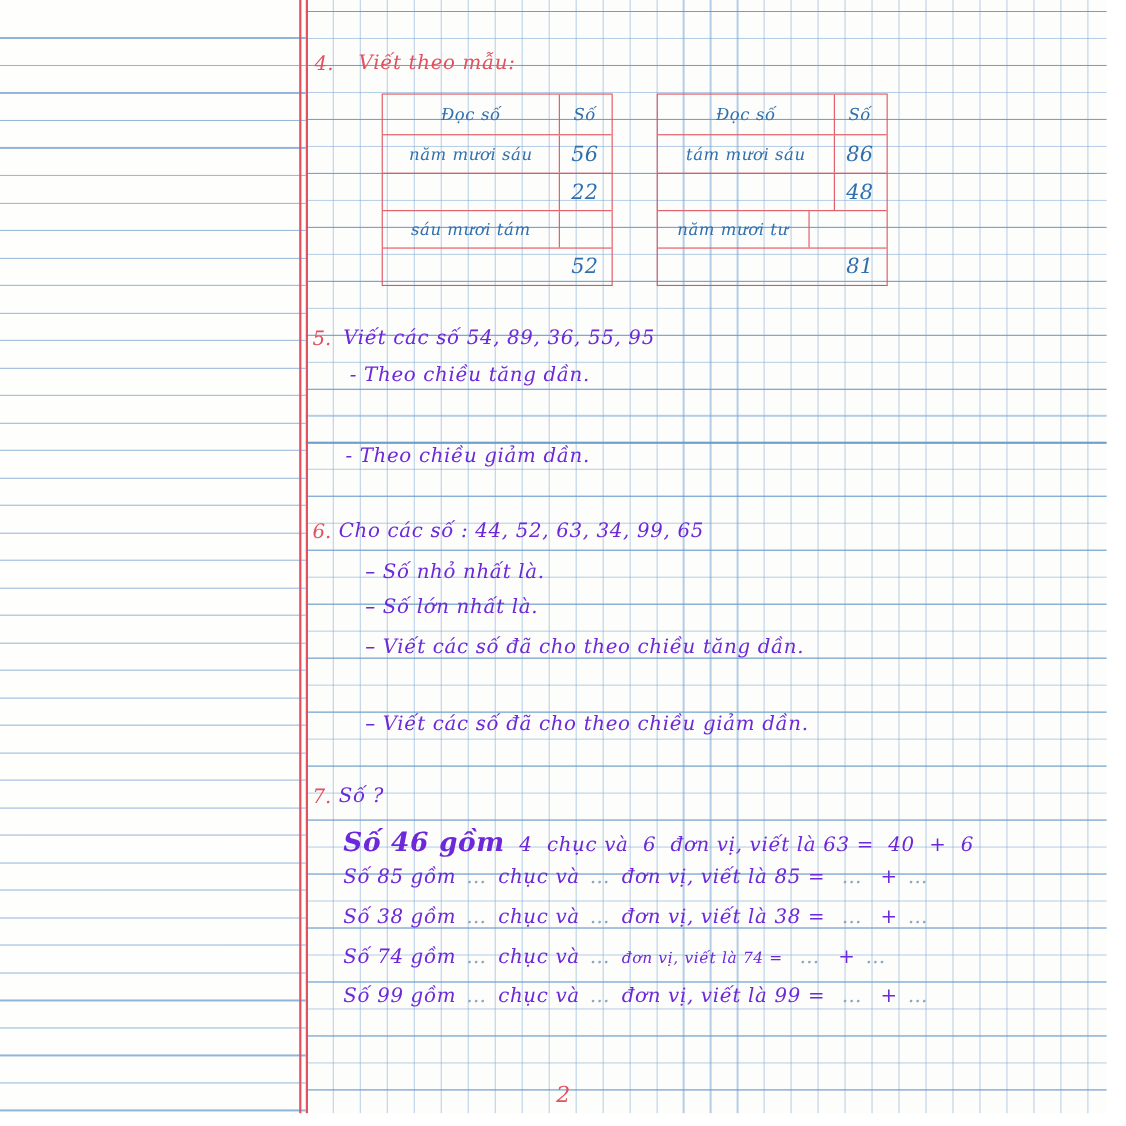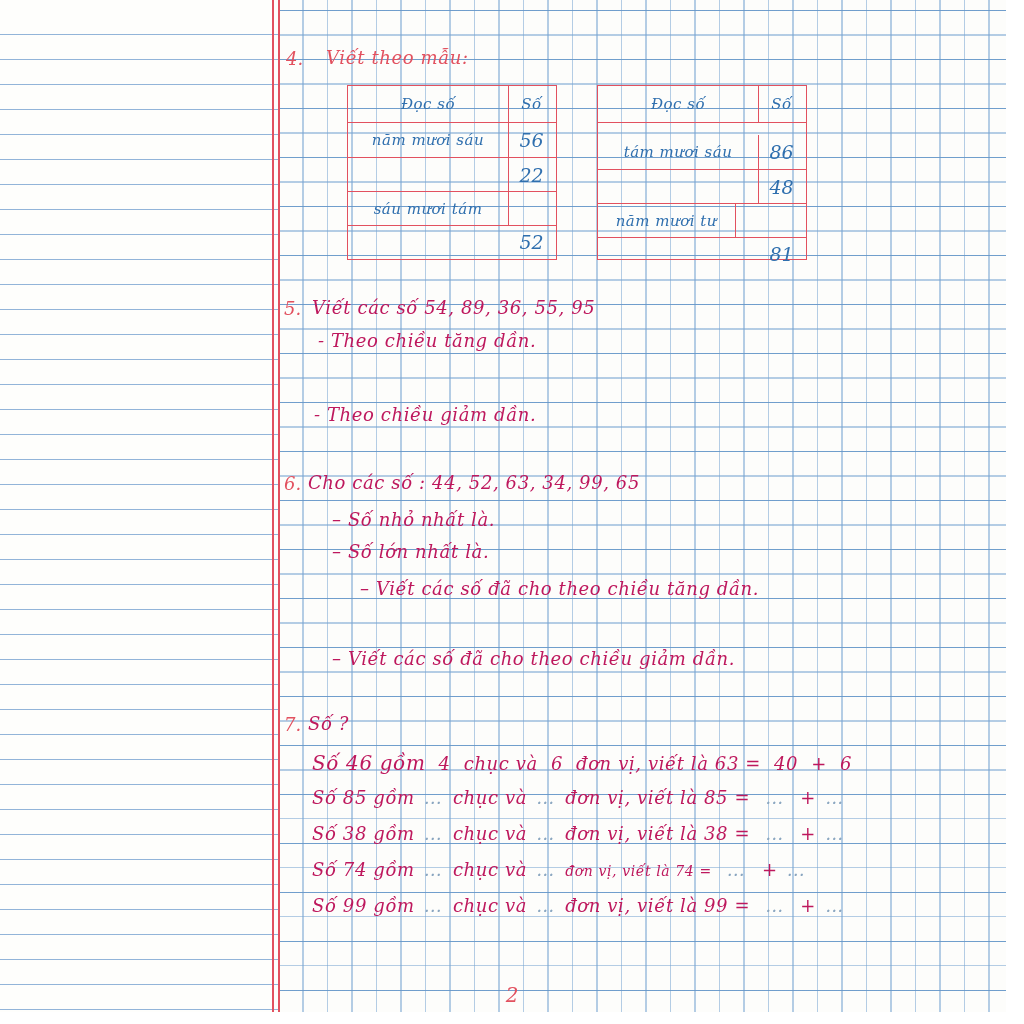--- a/index.html
+++ b/index.html
@@ -78,21 +78,21 @@
     background: #e2515f;
   }
   .margin-rule.r1 { left: 272px; }
   .margin-rule.r2 { left: 278px; }
 
   
   .hw {
     position: absolute;
     font-family: "DejaVu Serif", serif;
     font-style: italic;
-    color: #be185d;
+    color: #6d28d9;
     white-space: nowrap;
     letter-spacing: 0.6px;
   }
   .hw.red { color: #e2515f; }
 
   
   .exnum {
     position: absolute;
     font-family: "DejaVu Serif", serif;
     font-style: italic;
@@ -212,21 +212,21 @@
 
   <div class="tbl" style="left:597px; top:85px; width:210px; height:175px;">
     <div class="row" style="height:37px;">
       <div class="c1" style="width:161px;">
         <span class="cell-text">Đọc số</span>
       </div>
       <div class="c2" style="width:45px;">
         <span class="cell-text">Số</span>
       </div>
     </div>
-    <div class="row" style="height:35px;margin-top:12px;">
+    <div class="row" style="height:35px;">
       <div class="c1" style="width:161px;">
         <span class="cell-text">tám mươi sáu</span>
       </div>
       <div class="c2" style="width:45px;">
         <span class="cell-num">86</span>
       </div>
     </div>
     <div class="row" style="height:34px;">
       <div class="c1" style="width:161px;">
         <span class="cell-text"></span>
@@ -255,28 +255,28 @@
 
   <div class="exnum" style="left:284px; top:298px;">5.</div>
   <div class="hw" style="left:312px; top:297px; font-size:18px;">Viết các số 54, 89, 36, 55, 95</div>
   <div class="hw" style="left:318px; top:330px; font-size:18px;">- Theo chiều tăng dần.</div>
   <div class="hw" style="left:314px; top:404px; font-size:18px;">- Theo chiều giảm dần.</div>
 
   <div class="exnum" style="left:284px; top:473px;">6.</div>
   <div class="hw" style="left:308px; top:472px; font-size:18px;">Cho các số : 44, 52, 63, 34, 99, 65</div>
   <div class="hw" style="left:332px; top:509px; font-size:18px;">– Số nhỏ nhất là.</div>
   <div class="hw" style="left:332px; top:541px; font-size:18px;">– Số lớn nhất là.</div>
-  <div class="hw" style="left:332px; top:578px; font-size:18px;margin-left:28px;">– Viết các số đã cho theo chiều tăng dần.</div>
+  <div class="hw" style="left:332px; top:578px; font-size:18px;">– Viết các số đã cho theo chiều tăng dần.</div>
   <div class="hw" style="left:332px; top:648px; font-size:18px;">– Viết các số đã cho theo chiều giảm dần.</div>
 
   <div class="exnum" style="left:284px; top:714px;">7.</div>
   <div class="hw" style="left:308px; top:713px; font-size:18px;">Số ?</div>
 
   <div style="position:absolute; left:312px; top:751px;">
-    <span class="hw" style="position:static; font-size:20px;">Số 46 gồm</span>
+    <span class="hw" style="position:static; font-size:24px;font-weight:bold;">Số 46 gồm</span>
     <span class="hw" style="position:static; display:inline-block; width:28px; text-align:center; font-size:18px;">4</span>
     <span class="hw" style="position:static; font-size:18px;">chục và</span>
     <span class="hw" style="position:static; display:inline-block; width:28px; text-align:center; font-size:18px;">6</span>
     <span class="hw" style="position:static; font-size:18px;">đơn vị, viết là 63 =</span>
     <span class="hw" style="position:static; display:inline-block; width:40px; text-align:center; font-size:18px;">40</span>
     <span class="hw" style="position:static; font-size:18px;">+</span>
     <span class="hw" style="position:static; display:inline-block; width:28px; text-align:center; font-size:18px;">6</span>
   </div>
 
   <div style="position:absolute; left:312px; top:787px;">

